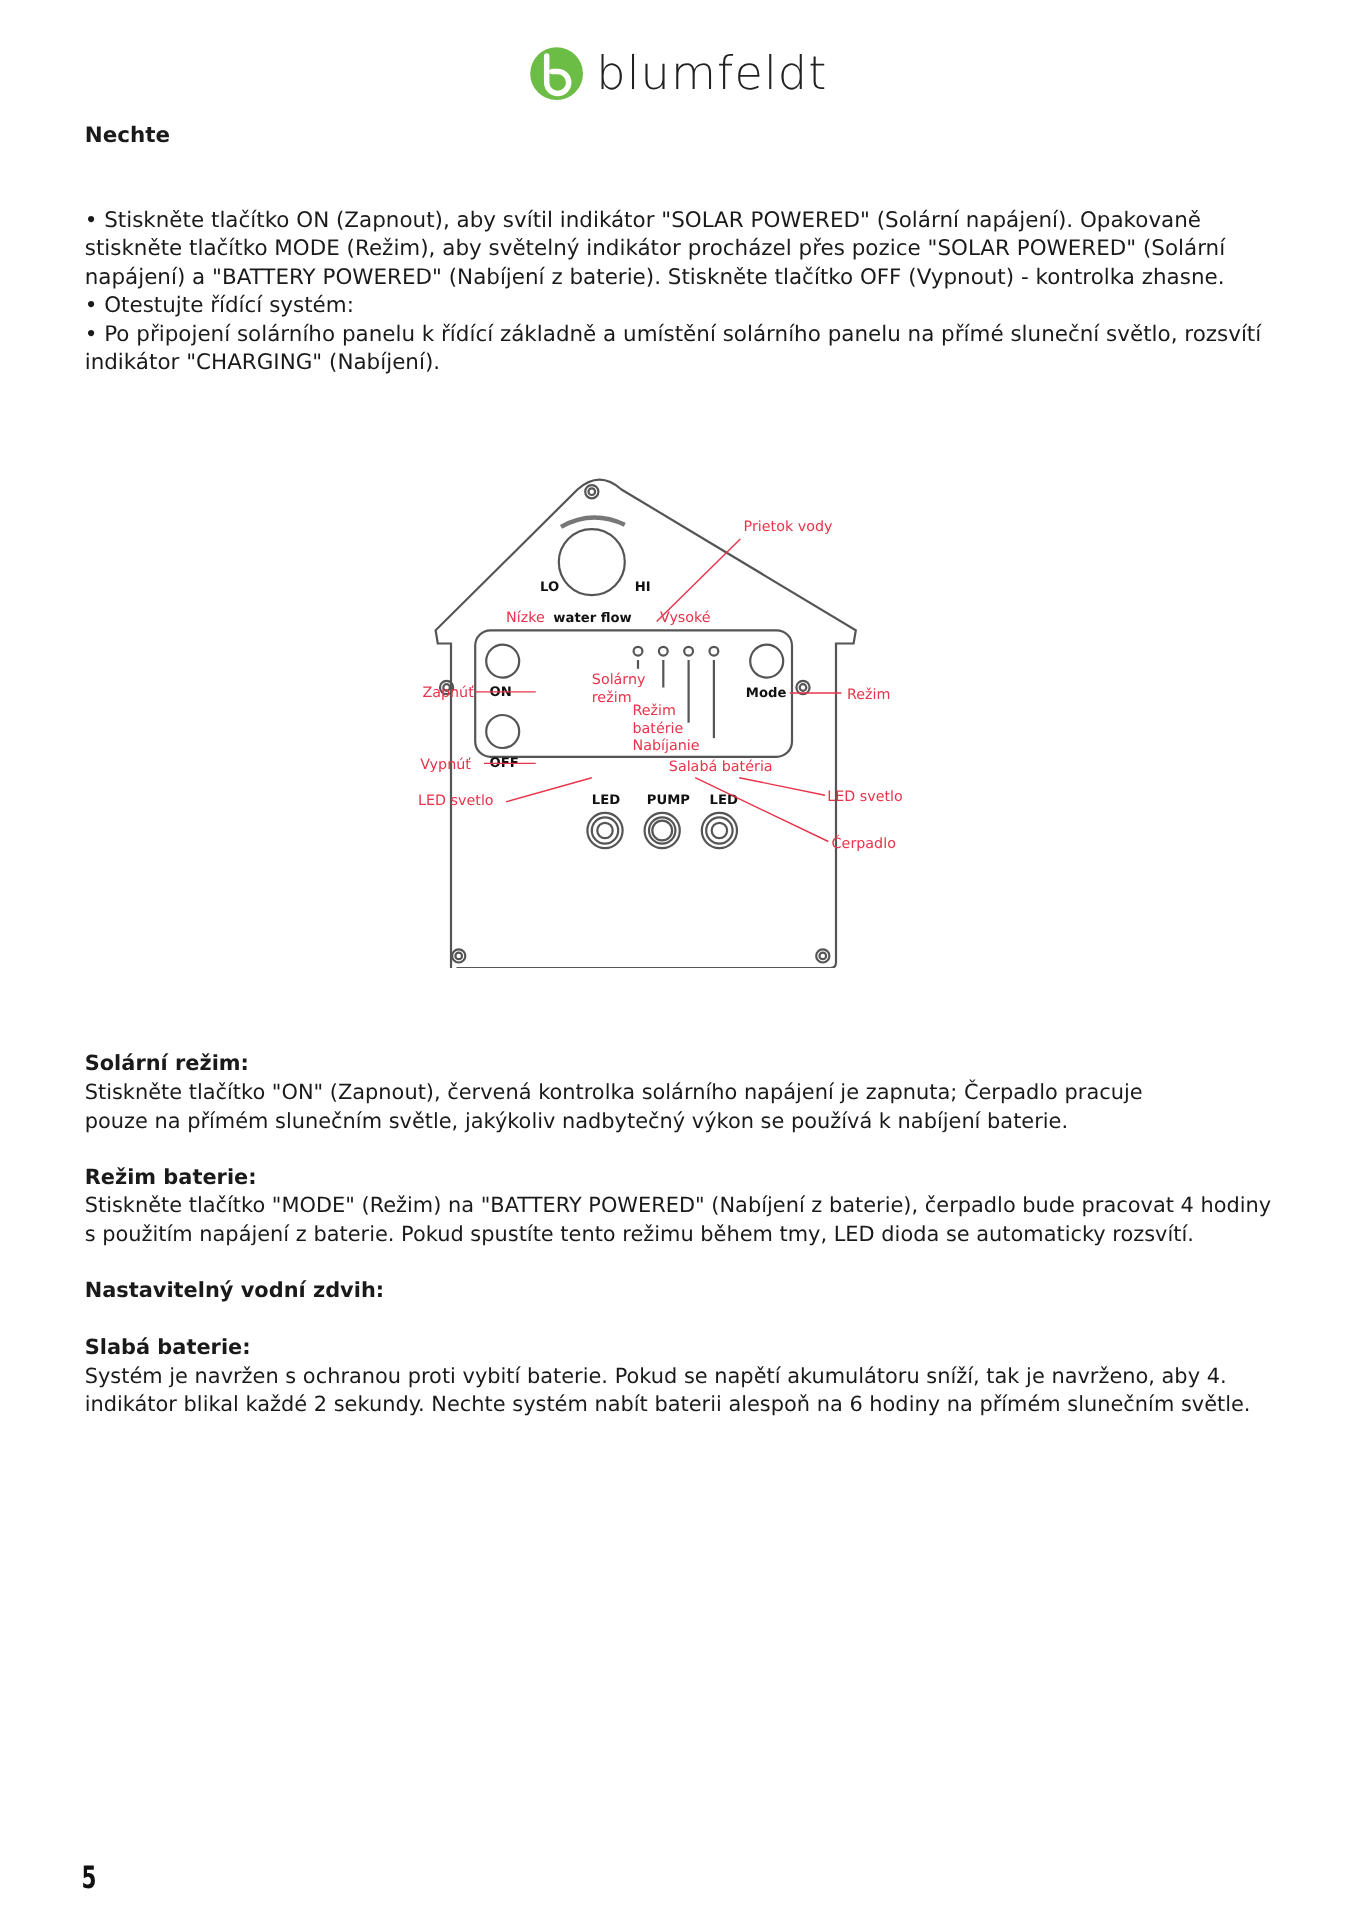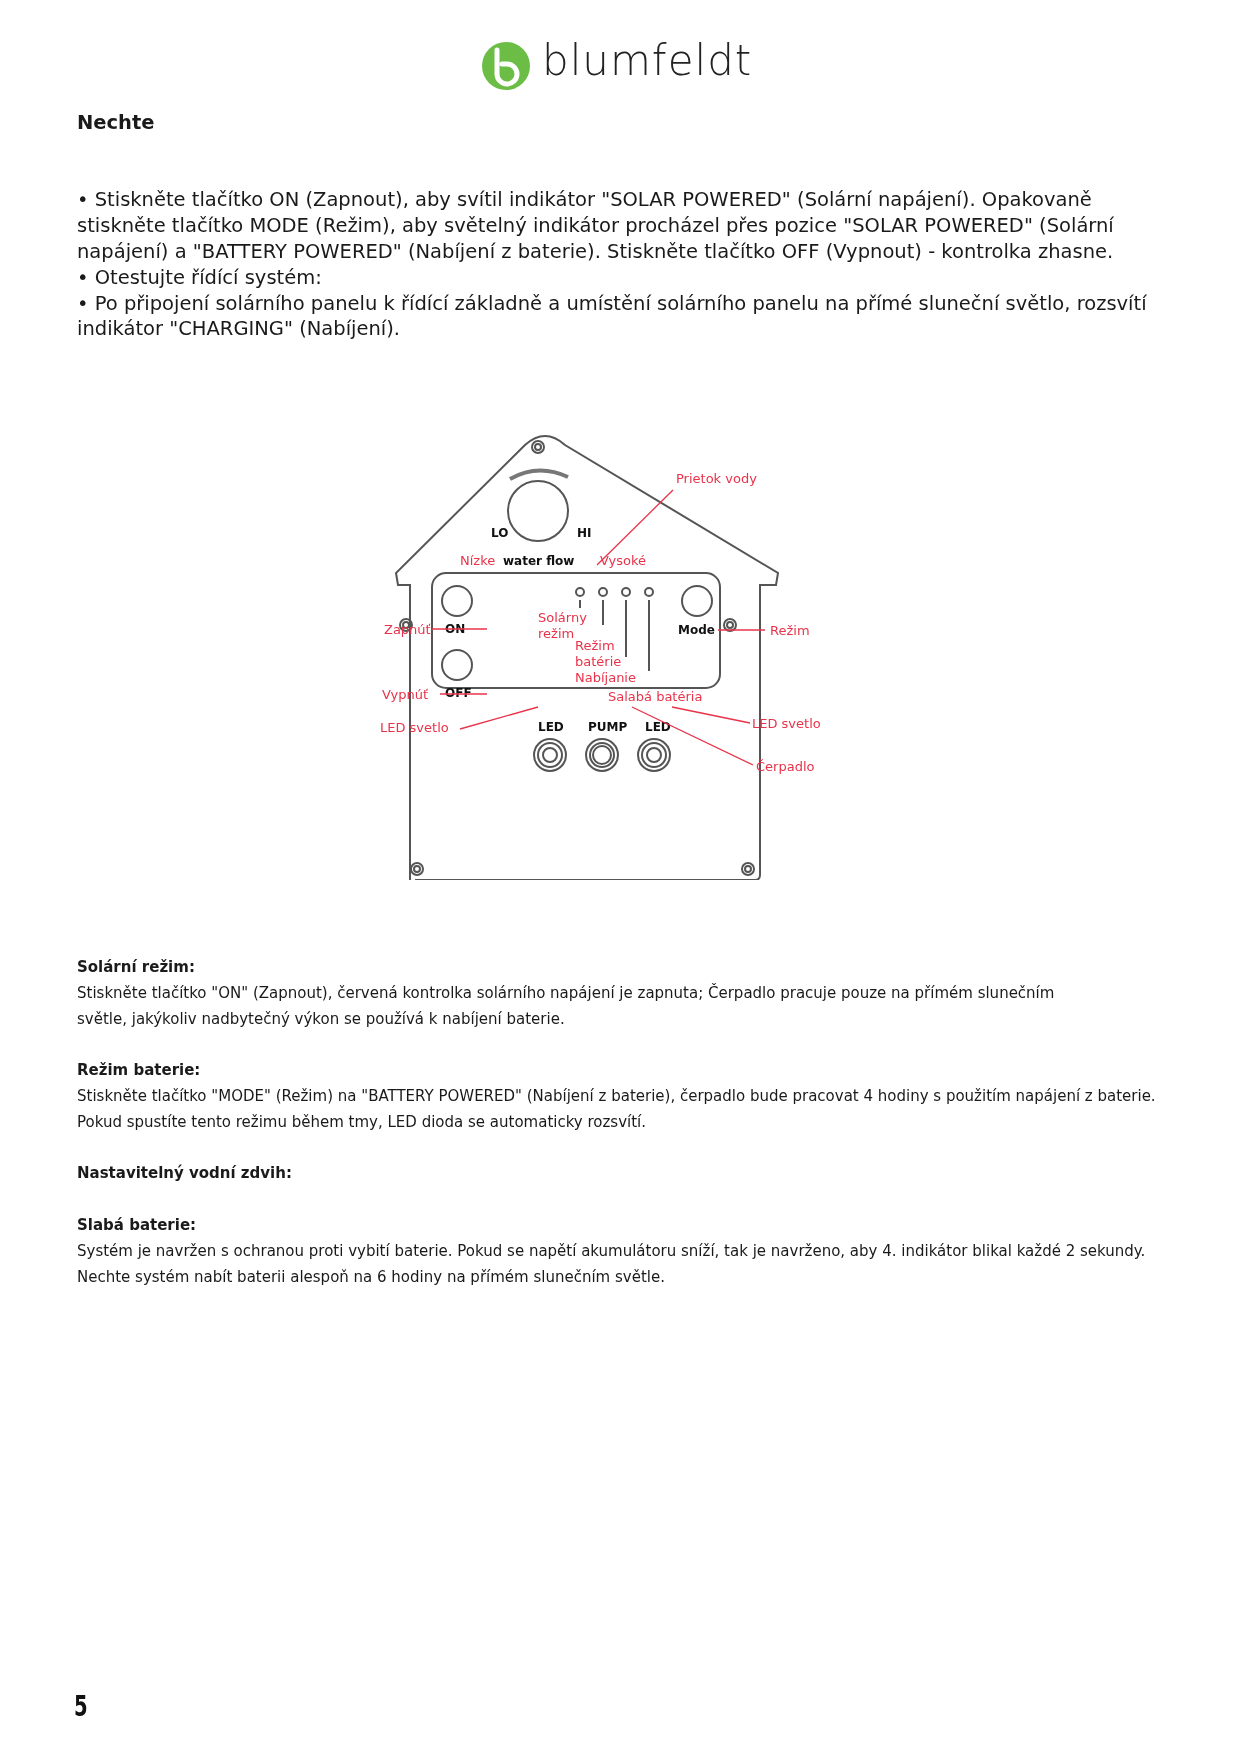--- a/index.html
+++ b/index.html
@@ -1,27 +1,27 @@
 <!DOCTYPE html>
 <html><head>
 <meta charset="utf-8">
 <style>
   html, body { margin:0; padding:0; background:#ffffff; }
   body { width:1241px; height:1754px; position:relative; overflow:hidden;
          font-family:"DejaVu Sans", sans-serif; color:#1a1a1a; }
-  .logo { position:absolute; left:480px; top:40px; height:54px; display:flex; align-items:flex-start; }
+  .logo { position:absolute; left:480px; top:40px; height:54px; display:flex; align-items:center; }
   .logo-mark { width:52px; height:52px; }
   .logo-text { margin-left:10px; font-family:"DejaVu Sans", sans-serif; font-size:42px; font-weight:300;
                color:#222; letter-spacing:1px; line-height:1; }
   .content { position:absolute; left:77px; top:110px; width:1110px; font-size:19.5px; line-height:25.8px; }
   .h { font-weight:bold; }
   p { margin:0; }
   .gap-lg { height:25.8px; }
   .diagram { position:absolute; left:370px; top:425px; width:520px; height:455px; }
-  .sections { position:absolute; left:77px; top:955px; width:1110px; font-size:15px; line-height:25.8px; }
+  .sections { position:absolute; left:77px; top:955px; width:1110px; font-size:19px; line-height:25.8px; }
   .section { margin-bottom:25.8px; }
   .page-num { position:absolute; left:74px; top:1690px; font-family:"DejaVu Sans", sans-serif; font-weight:bold;
               font-size:28px; transform:scaleX(0.7); transform-origin:left; color:#111; }
 </style>
 </head>
 <body>
 
 <div class="logo">
   <svg class="logo-mark" viewBox="0 0 52 52">
     <circle cx="26" cy="26" r="24" fill="#6cbd45"></circle>

